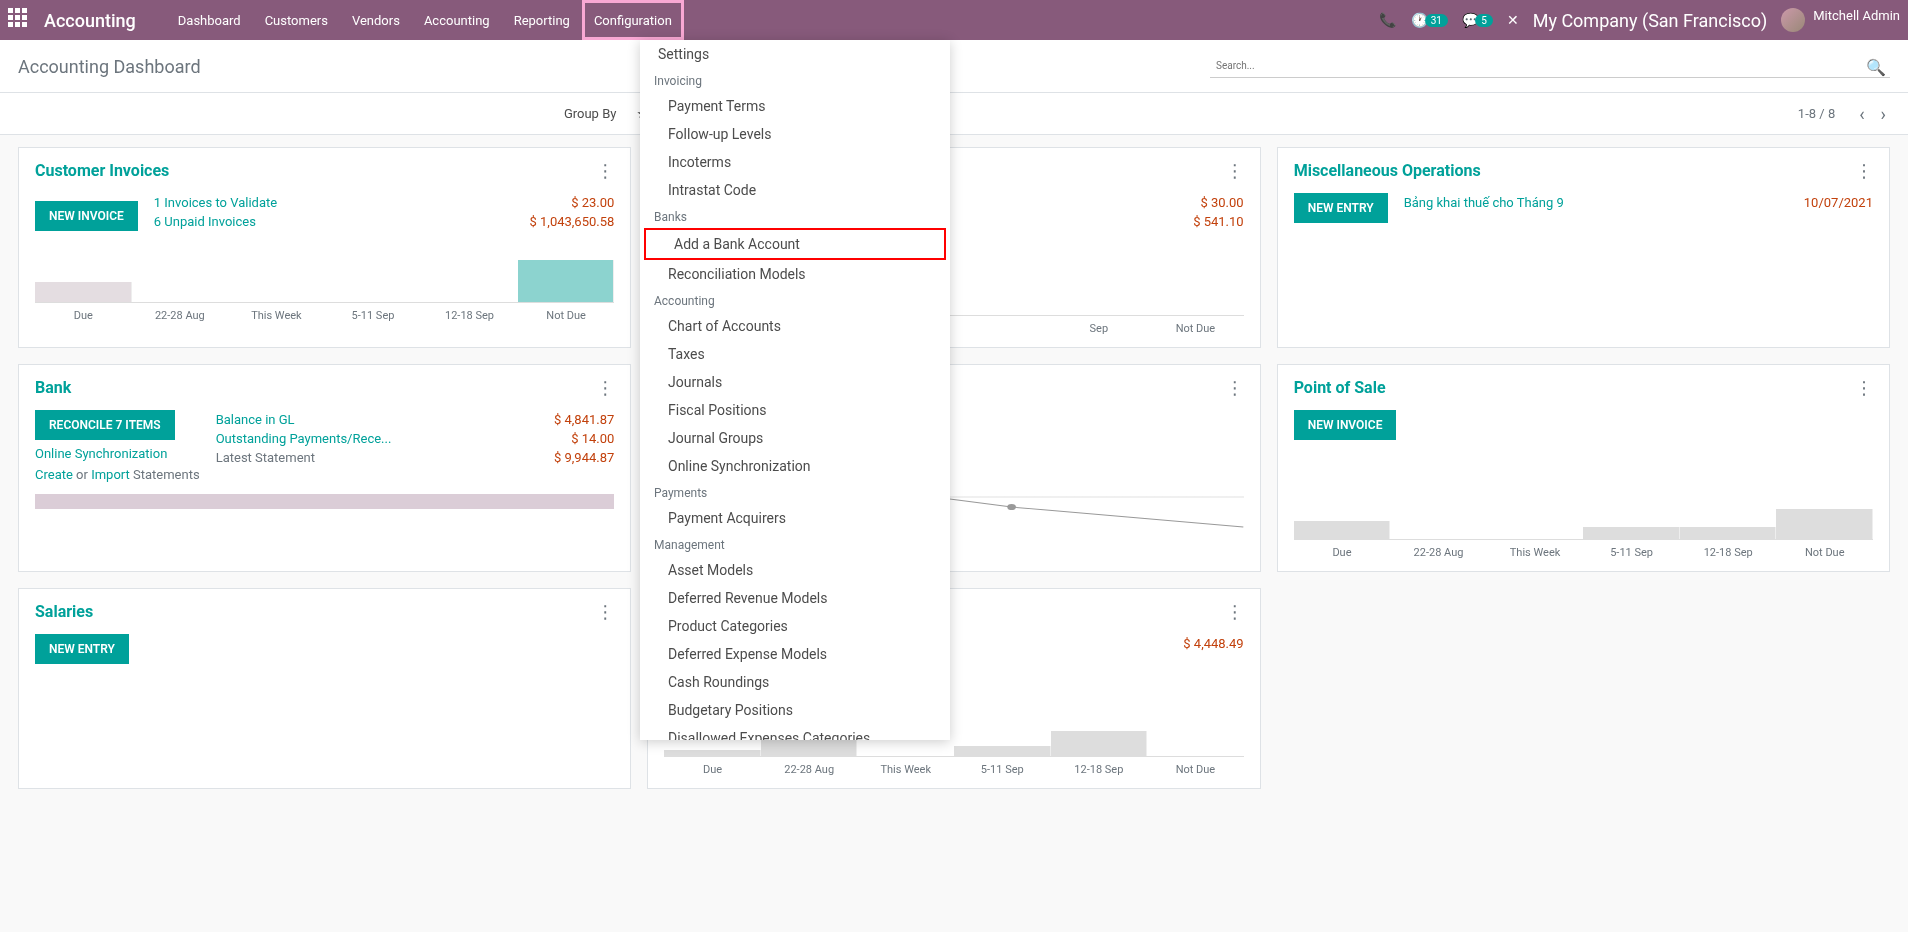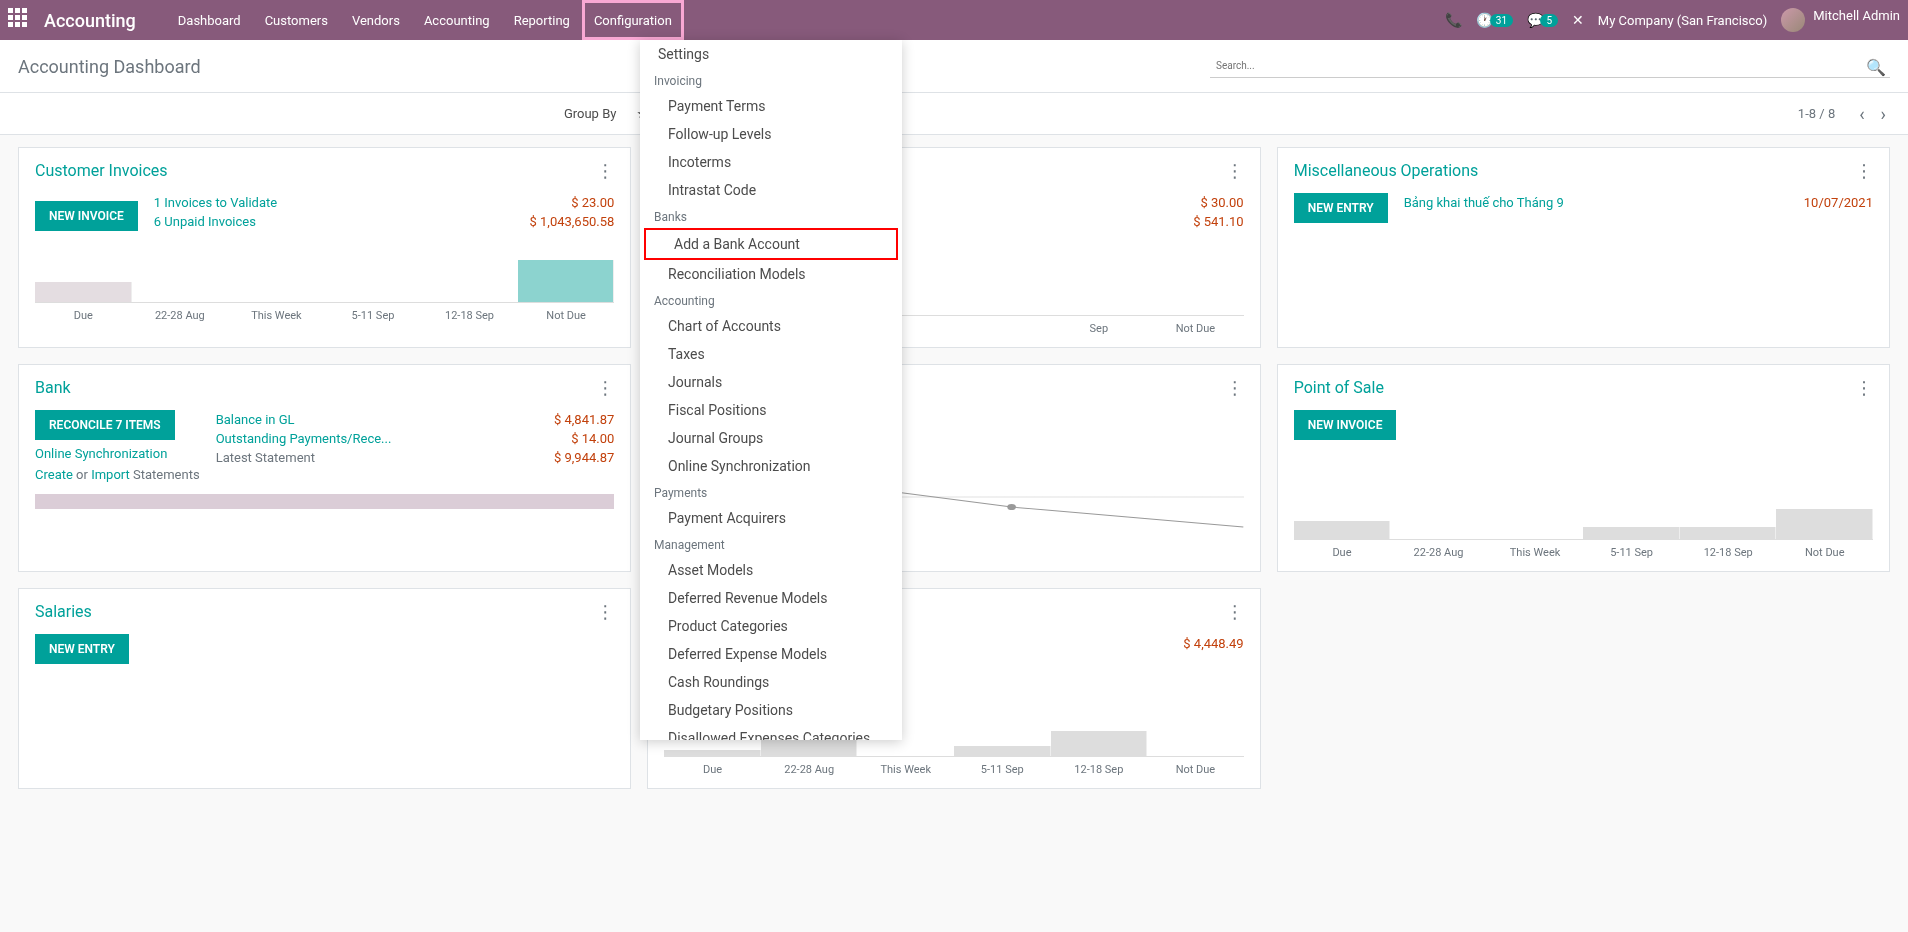--- a/index.html
+++ b/index.html
@@ -9,61 +9,61 @@
     .apps-icon { width: 24px; height: 24px; display: grid; grid-template-columns: repeat(3,5px); grid-template-rows: repeat(3,5px); gap: 2px; margin-right: 12px; cursor: pointer; }
     .apps-icon span { background: white; }
     .app-title { font-size: 18px; font-weight: 500; margin-right: 30px; }
     .nav-menu { display: flex; gap: 0; }
     .nav-item { padding: 10px 12px; cursor: pointer; font-size: 13px; height: 40px; display: flex; align-items: center; }
     .nav-item.highlighted { border: 3px solid #f9a8d4; padding: 7px 9px; }
     .top-right { margin-left: auto; display: flex; align-items: center; gap: 14px; }
     .badge { position: relative; display: flex; align-items: center; }
     .badge-count { background: #00a19a; color: white; border-radius: 10px; font-size: 10px; padding: 1px 6px; margin-left: -4px; }
     .phone-icon, .clock-icon, .chat-icon, .x-icon { font-size: 14px; cursor: pointer; }
-    .company-name { font-size: 13px; cursor: pointer; }
+    .company-name { font-size: 18px; cursor: pointer; }
     .user-area { display: flex; gap: 8px; cursor: pointer; }
     .avatar { width: 24px; height: 24px; border-radius: 50%; background: linear-gradient(135deg,#c9a 0%, #987 100%); }
     
     .breadcrumb-bar { background: white; padding: 14px 18px; border-bottom: 1px solid #dee2e6; display: flex; align-items: center; }
     .breadcrumb-title { font-size: 18px; color: #6c757d; }
     .search-box { margin-left: auto; width: 680px; position: relative; border-bottom: 1px solid #ccc; }
     .search-input { width: 100%; border: none; padding: 6px 30px 6px 6px; font-size: 10px; outline: none; }
     .search-icon { position: absolute; right: 4px; top: 4px; color: #666; font-size: 16px; }
     
     .filter-bar { background: white; padding: 10px 18px; display: flex; align-items: center; gap: 20px; border-bottom: 1px solid #dee2e6; }
     .filter-item { display: flex; align-items: flex-start; gap: 5px; cursor: pointer; color: #4c4c4c; }
     .filter-spacer { flex: 1; }
     .page-info { color: #6c757d; }
     .page-arrows { display: flex; gap: 8px; color: #6c757d; }
     .page-arrow { cursor: pointer; font-size: 18px; padding: 0 4px; }
     
     .dashboard { padding: 12px 18px; display: grid; grid-template-columns: repeat(3, 1fr); gap: 16px; }
     .card { background: white; border: 1px solid #dee2e6; padding: 12px 16px; position: relative; min-height: 190px; }
     .card-header { display: flex; align-items: center; margin-bottom: 12px; }
-    .card-title { color: #00a19a; font-size: 16px; font-weight: 400; cursor: pointer; }
+    .card-title { color: #00a19a; font-size: 16px; font-weight: 700; cursor: pointer; }
     .card-menu { margin-left: auto; font-size: 18px; color: #6c757d; cursor: pointer; }
     .card-body { display: flex; gap: 16px; }
     .card-actions { display: flex; flex-direction: column; gap: 6px; align-items: flex-start; justify-content: flex-end; }
     .btn-primary { background: #00a19a; color: white; border: none; padding: 8px 14px; font-size: 12px; font-weight: 600; cursor: pointer; }
     .card-info { flex: 1; }
     .info-row { display: flex; justify-content: space-between; padding: 2px 0; }
     .link { color: #00a19a; cursor: pointer; }
     .muted { color: #6c757d; }
     .amount { color: #c2410c; text-align: right; }
     
     .chart { margin-top: 12px; height: 60px; display: flex; align-items: flex-end; gap: 0; border-bottom: 1px solid #ddd; }
     .chart-bar { flex: 1; background: #e4dde1; border-right: 1px solid #eee; }
     .chart-bar.teal { background: #8cd3cf; }
     .chart-labels { display: flex; margin-top: 6px; font-size: 11px; color: #6c757d; }
     .chart-label { flex: 1; text-align: center; }
     
     .line-chart { margin-top: 12px; height: 90px; position: relative; background: linear-gradient(to bottom, transparent 49%, #ddd 50%, transparent 51%); }
     .bank-purple { height: 15px; background: #875a7b; opacity: 0.3; margin-top: 12px; }
     
-    .dropdown { position: fixed; left: 640px; top: 40px; width: 262px; background: white; box-shadow: 0 2px 12px rgba(0,0,0,0.2); z-index: 1000; max-height: 700px; overflow-y: auto; }
+    .dropdown { position: fixed; left: 640px; top: 40px; width: 310px; background: white; box-shadow: 0 2px 12px rgba(0,0,0,0.2); z-index: 1000; max-height: 700px; overflow-y: auto; }
     .dropdown::-webkit-scrollbar { width: 14px; }
     .dropdown::-webkit-scrollbar-thumb { background: #c1c1c1; }
     .dropdown::-webkit-scrollbar-track { background: #f1f1f1; }
     .dd-item { padding: 6px 18px; cursor: pointer; font-size: 14px; color: #4c4c4c; }
     .dd-item.indent { padding-left: 28px; }
     .dd-header { padding: 6px 14px 4px; font-size: 12px; color: #6c757d; cursor: default; }
     .dd-item.red-box { border: 2px solid red; margin: 0 4px; }
     
     svg.line-svg { width: 100%; height: 100%; }
   </style>

